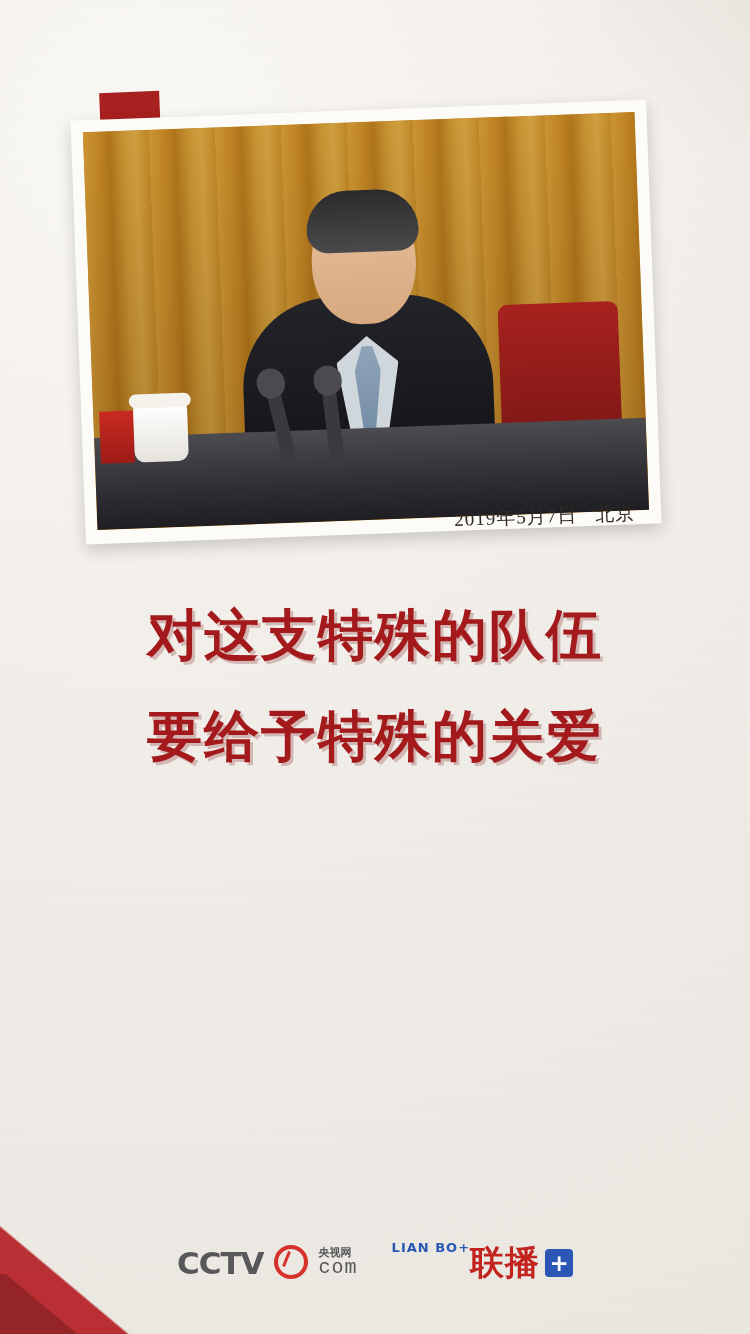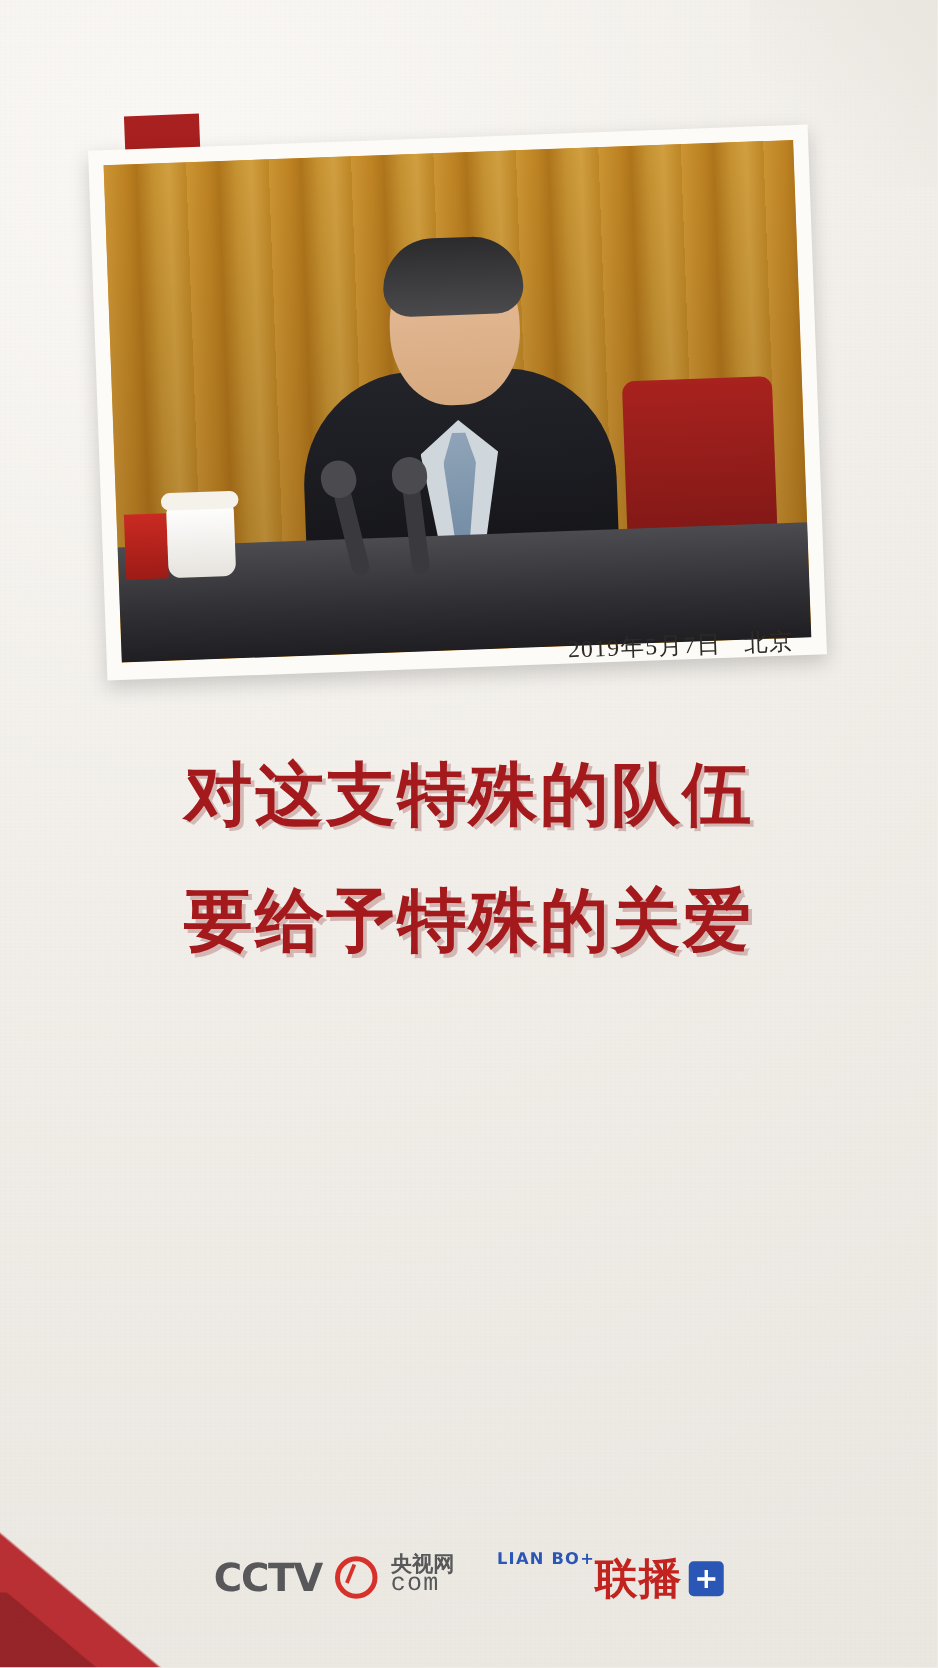--- a/index.html
+++ b/index.html
@@ -299,21 +299,21 @@
     transform: rotate(22deg);
   }
   .cctv-text {
     display: flex;
     flex-direction: column;
     line-height: 15px;
   }
   .cctv-cn {
     font-family: "DejaVu Sans", sans-serif;
     font-weight: bold;
-    font-size: 17px;
+    font-size: 11px;
     color: #58585a;
   }
   .cctv-en {
     font-family: Liberation Mono, monospace;
     font-size: 20px;
     color: #58585a;
     letter-spacing: 1px;
   }
   .lianbo {
     position: relative;

